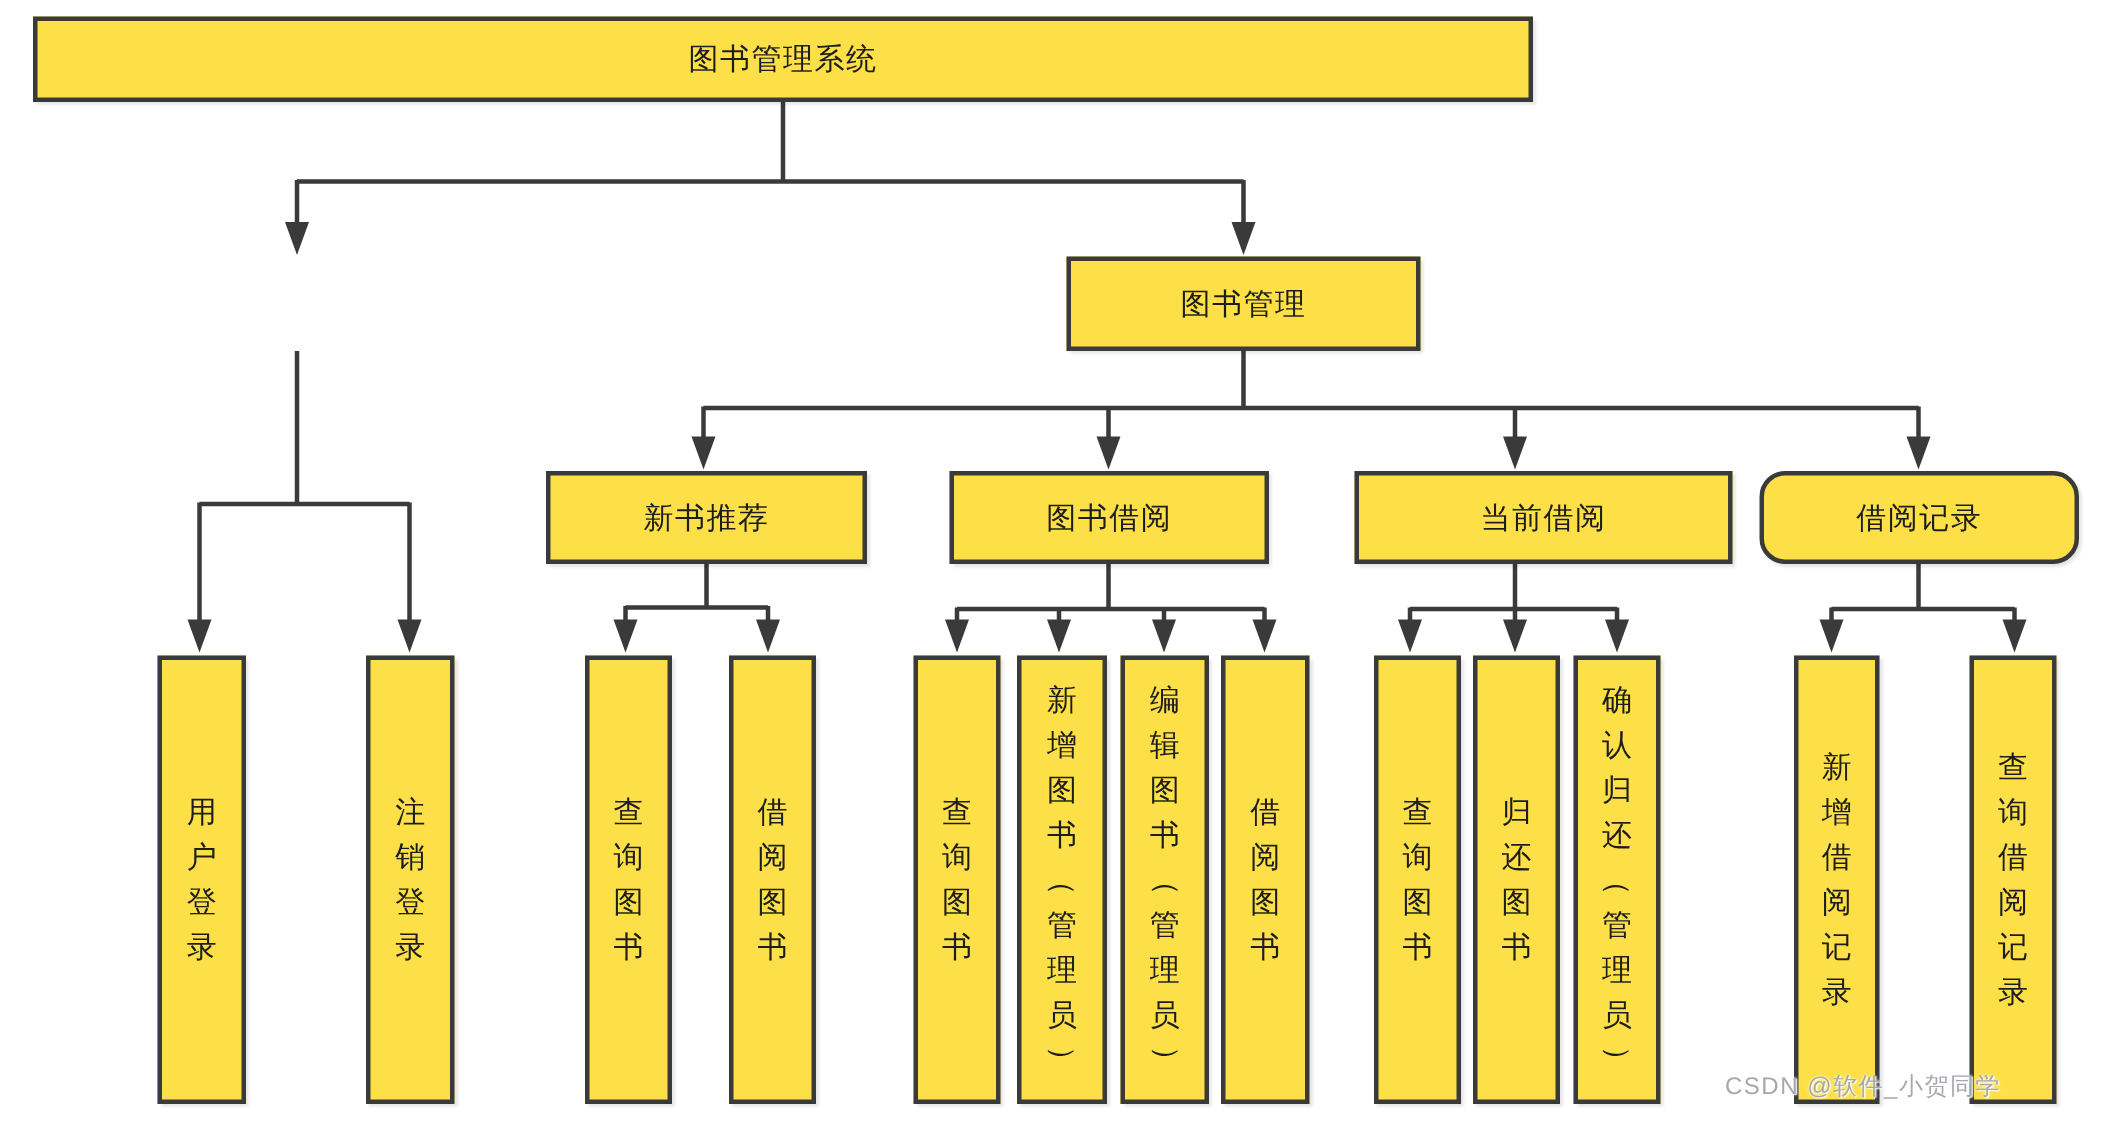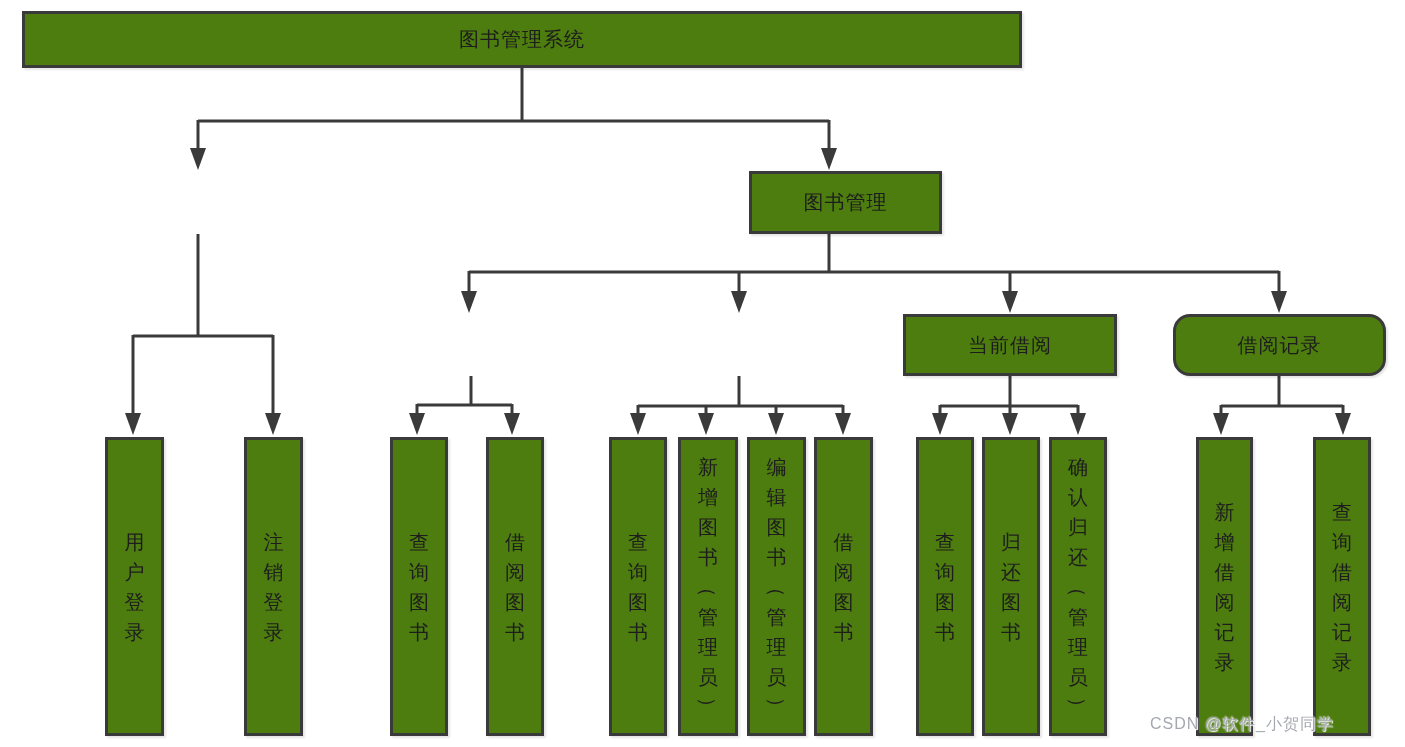--- a/index.html
+++ b/index.html
@@ -21,21 +21,21 @@
   .connectors {
     position: absolute;
     left: 0; top: 0;
     width: 1405px; height: 747px;
     z-index: 1;
   }
   .cline { stroke: var(--color-line, #3a3a3a); stroke-width: 3; fill: none; }
   .carrow { fill: var(--color-line, #3a3a3a); stroke: none; }
   .box {
     position: absolute;
-    background: #4d7c0f;
+    background: #fde047;
     border: 3px solid var(--color-line, #3a3a3a);
     box-sizing: border-box;
     display: flex;
     align-items: center;
     justify-content: center;
     font-size: 20px;
     letter-spacing: 1px;
     z-index: 2;
     box-shadow: 2px 2px 2px rgba(0,0,0,0.10);
   }
@@ -130,23 +130,25 @@
       <path class="cline" d="M1221,406 L1343,406"></path>
       <path class="cline" d="M1221,405 L1221,415"></path>
       <polygon class="carrow" points="1213,413 1229,413 1221,435"></polygon>
       <path class="cline" d="M1343,405 L1343,415"></path>
       <polygon class="carrow" points="1335,413 1351,413 1343,435"></polygon>
     </g>
   </svg>
 
   <div class="box" style="left:22px; top:11px; width:1000px; height:57px;">图书管理系统</div>
 
-  <div class="box" style="left:749px; top:171px; width:193px; height:63px;">图书管理</div>
-
-  <div class="box" style="left:903px; top:314px; width:214px; height:62px;">当前借阅</div>
+  <div class="box" style="left:711px; top:171px; width:236px; height:63px;">图书管理</div>
+
+  <div class="box" style="left:364px; top:314px; width:214px; height:62px;">新书推荐</div>
+  <div class="box" style="left:633px; top:314px; width:213px; height:62px;">图书借阅</div>
+  <div class="box" style="left:903px; top:314px; width:252px; height:62px;">当前借阅</div>
   <div class="box" style="left:1173px; top:314px; width:213px; height:62px;border-radius:17px;">借阅记录</div>
 
   <div class="box vtext" style="left:105px; top:437px; width:59px; height:299px;">
       <div class="vchar">用</div>
       <div class="vchar">户</div>
       <div class="vchar">登</div>
       <div class="vchar">录</div>
     </div>
   <div class="box vtext" style="left:244px; top:437px; width:59px; height:299px;">
       <div class="vchar">注</div>

